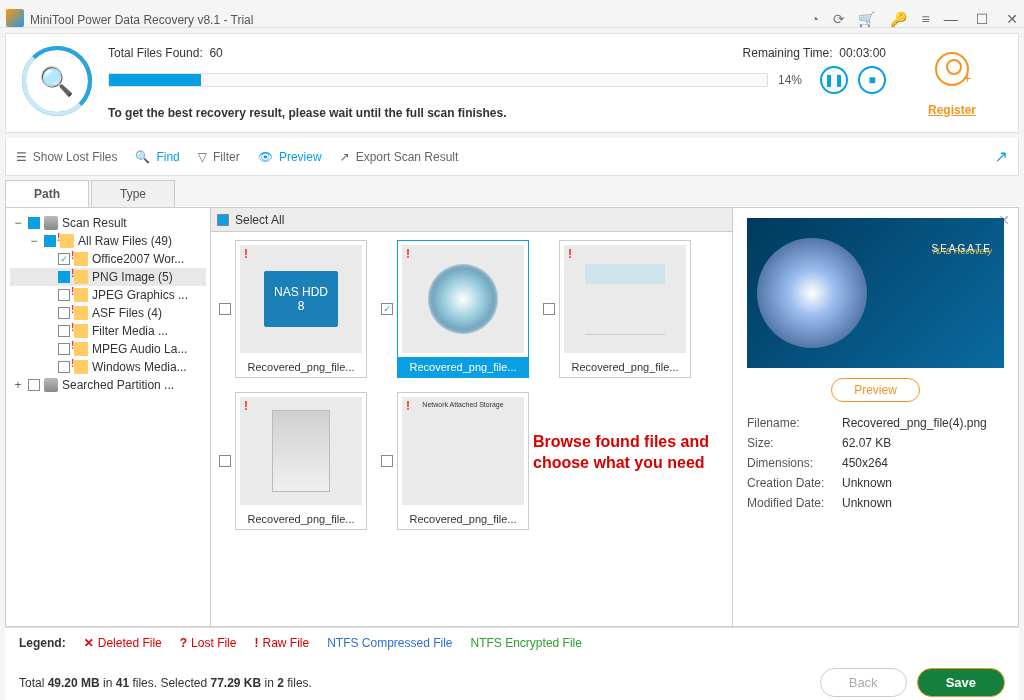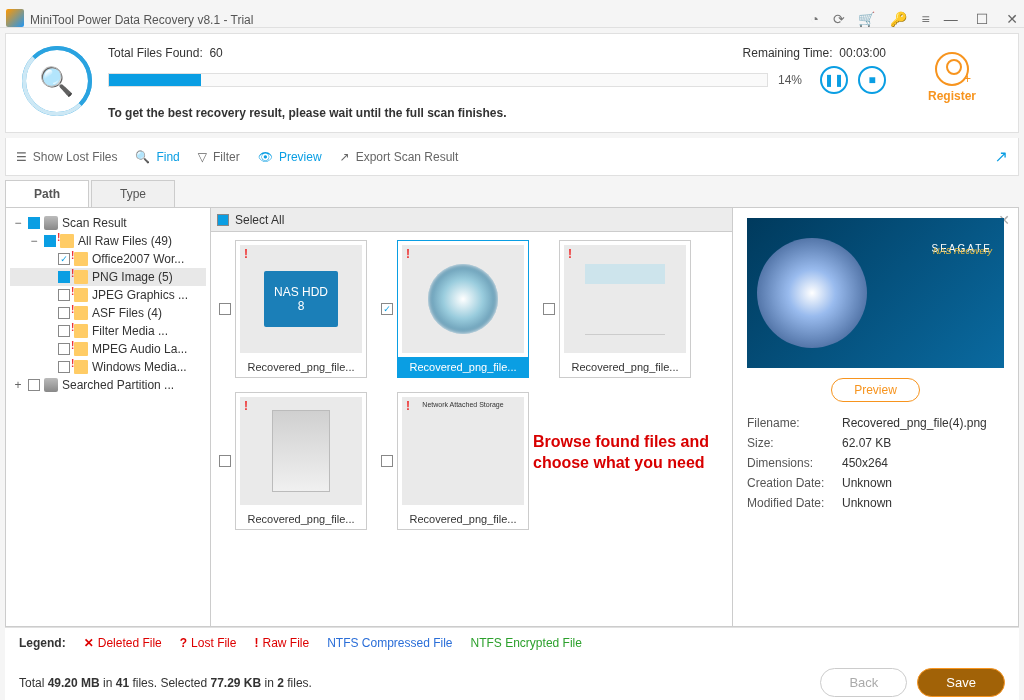--- a/index.html
+++ b/index.html
@@ -18,21 +18,21 @@
 .scan-icon-wrap .mag { color: #2aa3e0; font-size: 28px; }
 .scan-icon-wrap::before { content:""; position:absolute; inset:-4px; border:4px solid #cde8f5; border-radius:50%; border-top-color:#2aa3e0; border-right-color:#2aa3e0; }
 .progress-main { flex: 1; }
 .progress-top { display: flex; justify-content: space-between; font-size: 12px; margin-bottom: 6px; }
 .progress-bar-row { display: flex; align-items: center; gap: 10px; }
 .progress-bar { flex: 1; height: 14px; border: 1px solid #e0e0e0; position: relative; background: #fafafa; }
 .progress-fill { height: 100%; background: #0a9ee3; }
 .progress-pct { font-size: 12px; color: #555; width: 32px; }
 .circ-btn { width: 28px; height: 28px; border: 2px solid #0a9ee3; border-radius: 50%; display: flex; align-items: center; justify-content: center; color: #0a9ee3; cursor: pointer; font-size: 12px; }
 .progress-note { font-size: 12px; margin-top: 12px; font-weight: 600; color: #333; }
-.register-box { width: 100px; text-align: center; color: #f7941e; display:flex; flex-direction:column; align-items:center; gap:3px; padding-top:6px;}
+.register-box { width: 100px; text-align: center; color: #f7941e; display:flex; flex-direction:column; align-items:center; gap:17px; padding-top:6px;text-decoration:underline;}
 .register-box .user-ic { width: 34px; height: 34px; border: 2px solid #f7941e; border-radius: 50%; position: relative; }
 .register-box .user-ic::before { content:""; position:absolute; top:5px; left:9px; width:12px; height:12px; border:2px solid #f7941e; border-radius:50%; }
 .register-box .user-ic::after { content:"+"; position:absolute; right:-4px; bottom:-2px; font-size:12px; color:#f7941e; }
 .register-box .reg-label { font-size: 12px; font-weight:600; }
 
 .toolbar { height: 38px; display: flex; align-items: center; padding: 0 10px; gap: 18px; background:#fff; border:1px solid #e0e0e0; border-top:none; margin:0 5px; }
 .toolbar .tb-item { display: flex; align-items: center; gap: 6px; color: #666; cursor: pointer; font-size: 12px; }
 .toolbar .tb-item.active { color: #0a9ee3; }
 .toolbar .spacer { flex:1; }
 .toolbar .export-right { color:#0a9ee3; font-size:16px; cursor:pointer; }
@@ -94,21 +94,21 @@
 .meta-row .v { flex:1; color:#333; }
 
 .legend { padding:8px 14px; font-size:12px; display:flex; align-items:center; gap:18px; background:#fff; border-top:1px solid #e0e0e0; margin:0 5px;}
 .legend b{font-weight:600;}
 .lg-del{color:#d00;} .lg-lost{color:#d00;} .lg-raw{color:#d00;} .lg-ntfsc{color:#2a6ed8;} .lg-ntfse{color:#2ca02c;}
 .legend .mark{font-weight:bold; margin-right:4px;}
 
 .status-row { padding:10px 14px; font-size:12px; display:flex; align-items:center; background:#fff; margin:0 5px 5px; }
 .status-row .txt{flex:1;}
 .status-row .btn { border-radius:16px; padding:6px 28px; font-size:13px; cursor:pointer; margin-left:10px; border:1px solid #ccc; background:#fff; color:#aaa;}
-.status-row .btn.primary { background:#a16207; border-color:#f7941e; color:#fff; font-weight:400;}
+.status-row .btn.primary { background:#15803d; border-color:#f7941e; color:#fff; font-weight:700;}
 </style>
 </head>
 <body>
 
 <div class="titlebar">
   <div class="app-icon"></div>
   <div class="title">MiniTool Power Data Recovery v8.1 - Trial</div>
   <div class="tb-icons">
     <span>◔</span>
     <span>⟳</span>

